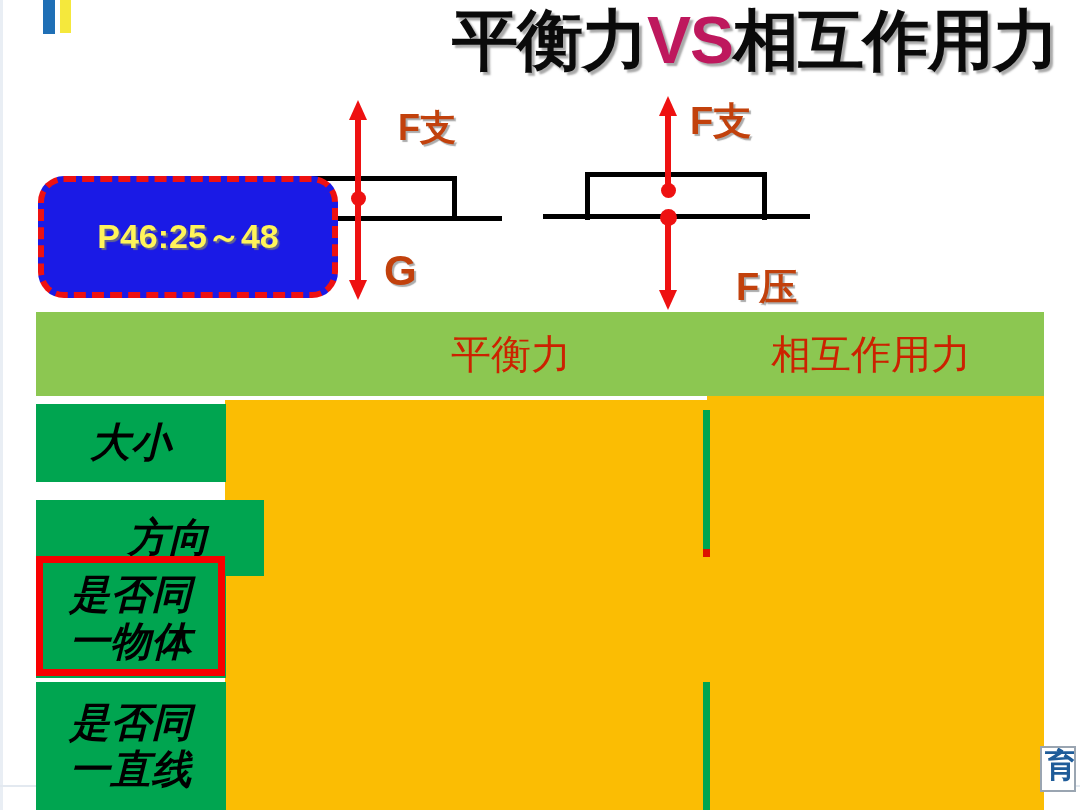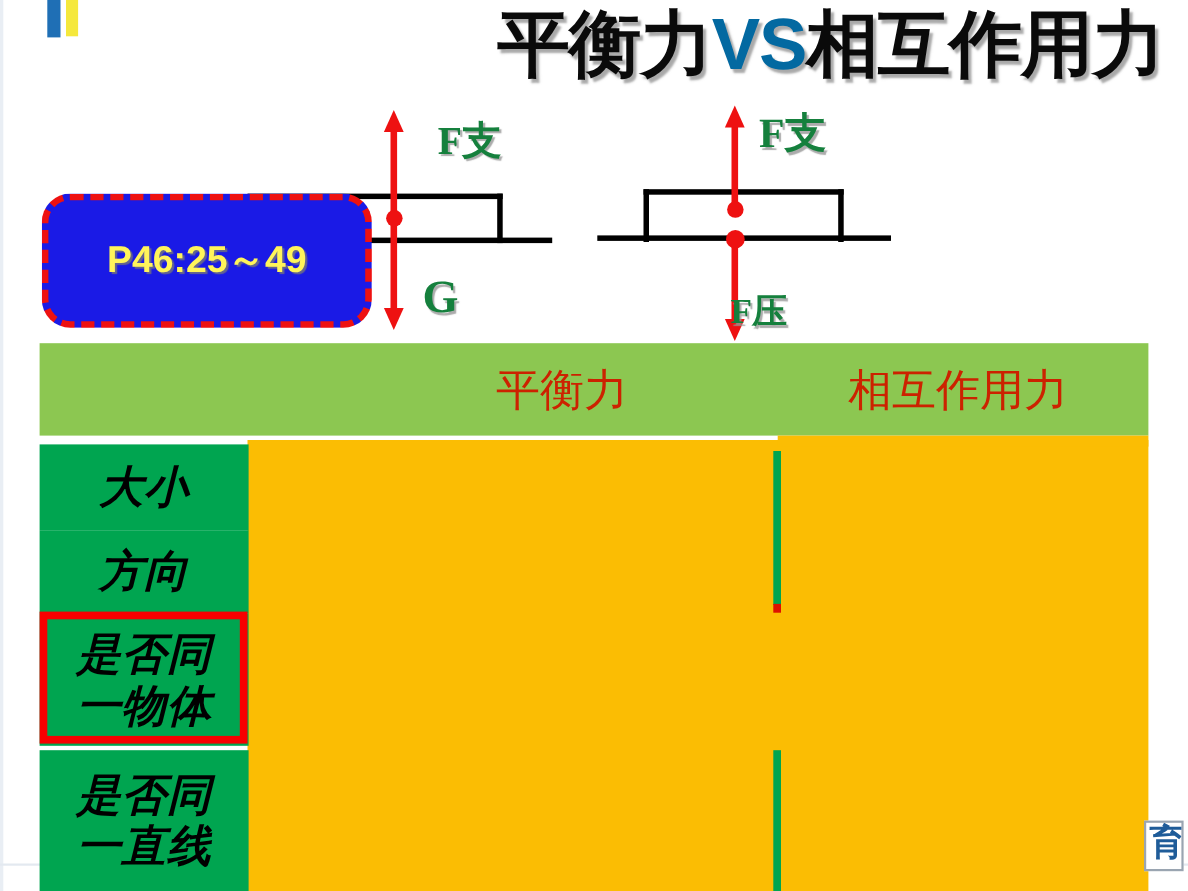--- a/index.html
+++ b/index.html
@@ -62,21 +62,21 @@
     font-family: "DejaVu Serif", "Liberation Serif", serif;
     font-size: 66px;
     font-weight: 700;
     line-height: 1.05;
     color: #0a0a0a;
     white-space: nowrap;
     text-shadow: 3px 3px 2px rgba(140,140,140,0.75);
     letter-spacing: -1px;
   }
   .title .vs {
-    color: #0369a1;
+    color: #be185d;
     font-family: "Liberation Sans", sans-serif;
     font-weight: 700;
   }
 
   
   .diagram-layer {
     position: absolute;
     left: 0;
     top: 0;
     width: 1080px;
@@ -101,23 +101,23 @@
     border-right: 9px solid transparent;
     border-top: 20px solid #EE1111;
   }
   .dot {
     position: absolute;
     border-radius: 50%;
     background: #EE1111;
   }
   .force-label {
     position: absolute;
-    color: #15803d;
-    font-weight: 700;
-    font-family: Liberation Serif, serif;
+    color: #c2410c;
+    font-weight: 700;
+    font-family: Liberation Sans, sans-serif;
     text-shadow: 2px 2px 1px rgba(150,150,150,0.8);
     white-space: nowrap;
   }
 
   
   .callout {
     position: absolute;
     left: 38px;
     top: 176px;
     width: 300px;
@@ -290,44 +290,44 @@
 
       <div class="red" style="left:665px; top:112px; width:6px; height:82px;"></div>
       <div class="arrow-head-up" style="left:659px; top:96px;"></div>
       <div class="dot" style="left:661px; top:183px; width:15px; height:15px;"></div>
 
       <div class="red" style="left:665px; top:214px; width:6px; height:78px;"></div>
       <div class="arrow-head-down" style="left:659px; top:290px;"></div>
       <div class="dot" style="left:660px; top:209px; width:17px; height:17px;"></div>
 
       <div class="force-label" style="left:690px; top:96px; font-size:38px;">F支</div>
-      <div class="force-label" style="left:664px; top:262px; font-size:32px;">F压</div>
+      <div class="force-label" style="left:736px; top:262px; font-size:38px;">F压</div>
     </div>
   </div>
 
   <div class="callout">
-    <div class="callout-line">P46:25～49</div>
+    <div class="callout-line">P46:25～48</div>
   </div>
 
   <div class="tbl-header">
     <div class="tbl-header-cell hc-left">平衡力</div>
     <div class="tbl-header-cell hc-right">相互作用力</div>
   </div>
 
   <div class="answer-panel"></div>
   <div class="answer-panel-top-right"></div>
 
   <div class="divider" style="left:703px; top:410px; height:140px;"></div>
   <div class="divider-cap" style="left:703px; top:549px;"></div>
   <div class="divider" style="left:703px; top:682px; height:128px;"></div>
 
   <div class="label-cell" style="top:404px; height:78px;">
     <div class="label-text">大小</div>
   </div>
-  <div class="label-cell" style="top:482px; height:76px;">
+  <div class="label-cell" style="top:500px; height:76px;padding-left:38px;">
     <div class="label-text">方向</div>
   </div>
   <div class="label-cell" style="top:558px; height:120px;">
     <div class="label-text">是否同
 一物体</div>
   </div>
   <div class="label-cell" style="top:682px; height:128px;">
     <div class="label-text">是否同
 一直线</div>
   </div>

